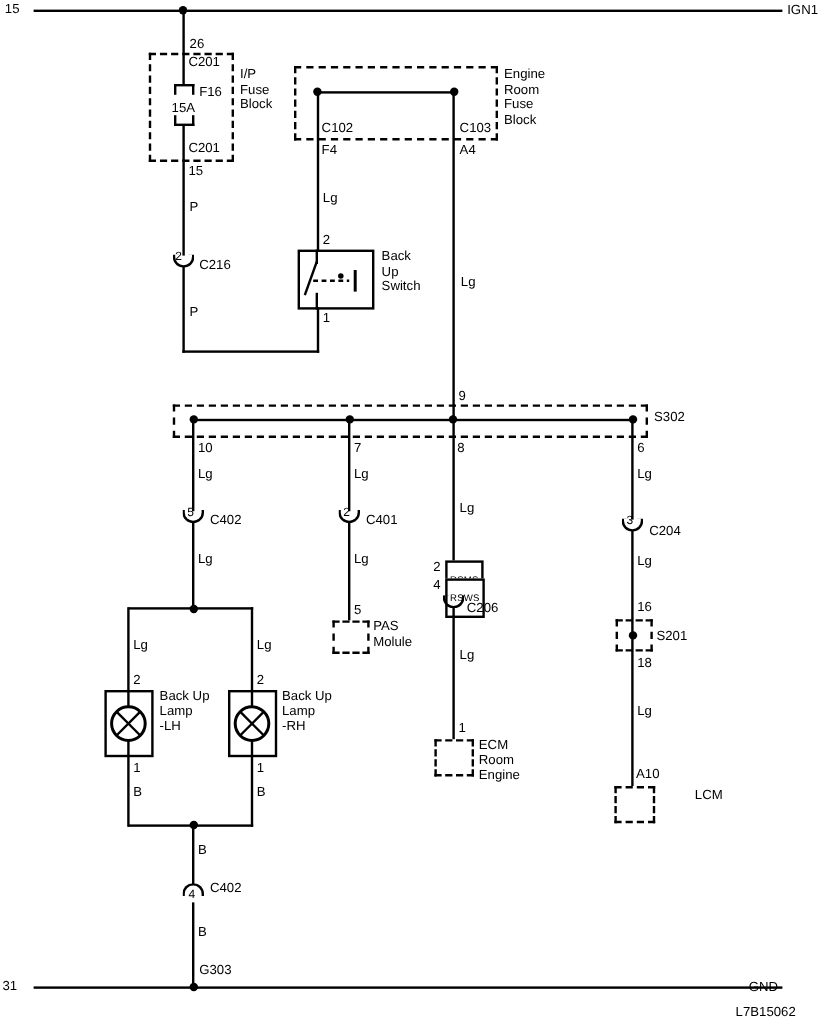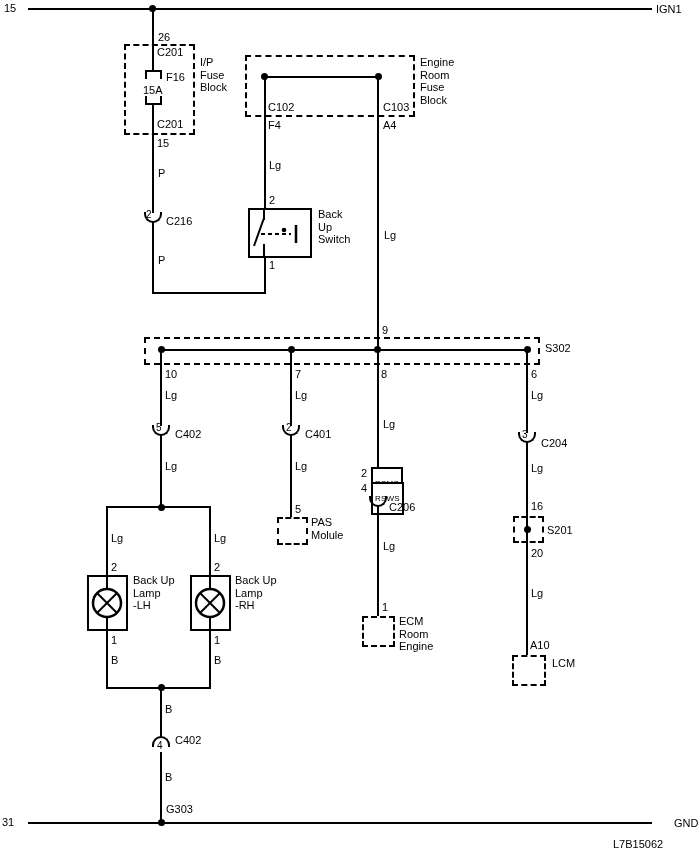--- a/index.html
+++ b/index.html
@@ -49,21 +49,21 @@
 <body>
 
 <div class="canvas">
 
   <div class="wire" style="left:28px;top:8px;width:624px;height:2px"></div>
   <span class="lbl" style="left:4px;top:2px">15</span>
   <span class="lbl" style="left:656px;top:3px">IGN1</span>
 
   <div class="wire" style="left:28px;top:822px;width:624px;height:2px"></div>
   <span class="lbl" style="left:2px;top:816px">31</span>
-  <span class="lbl" style="left:674px;top:817px">GND</span>
+  <span class="lbl" style="left:624px;top:817px">GND</span>
   <span class="lbl" style="left:613px;top:838px">L7B15062</span>
 
   <div class="dot" style="left:149px;top:5px"></div>
   <div class="wire" style="left:152px;top:8px;width:2px;height:63px"></div>
   <span class="lbl" style="left:158px;top:31px">26</span>
 
   <div class="dashedbox" style="left:124px;top:44px;width:71px;height:91px"></div>
   <span class="lbl" style="left:157px;top:46px">C201</span>
   <div class="staple-top" style="left:145px;top:70px"></div>
   <div class="staple-bot" style="left:145px;top:96px"></div>
@@ -223,19 +223,19 @@
   <span class="lbl" style="left:531px;top:389px">Lg</span>
   <div class="cup" style="left:518px;top:432px"></div>
   <span class="lbl sm" style="left:522px;top:430px">3</span>
   <span class="lbl" style="left:541px;top:437px">C204</span>
   <div class="wire" style="left:526px;top:442px;width:2px;height:213px"></div>
   <span class="lbl" style="left:531px;top:462px">Lg</span>
   <span class="lbl" style="left:531px;top:500px">16</span>
   <div class="dashedbox" style="left:513px;top:516px;width:31px;height:27px"></div>
   <div class="dot" style="left:524px;top:526px"></div>
   <span class="lbl" style="left:547px;top:524px">S201</span>
-  <span class="lbl" style="left:531px;top:547px">20</span>
+  <span class="lbl" style="left:531px;top:547px">18</span>
   <span class="lbl" style="left:531px;top:587px">Lg</span>
   <span class="lbl" style="left:530px;top:639px">A10</span>
   <div class="dashedbox" style="left:512px;top:655px;width:34px;height:31px"></div>
-  <span class="lbl" style="left:552px;top:657px">LCM</span>
+  <span class="lbl" style="left:579px;top:657px">LCM</span>
 
 </div>
 
 </body></html>

